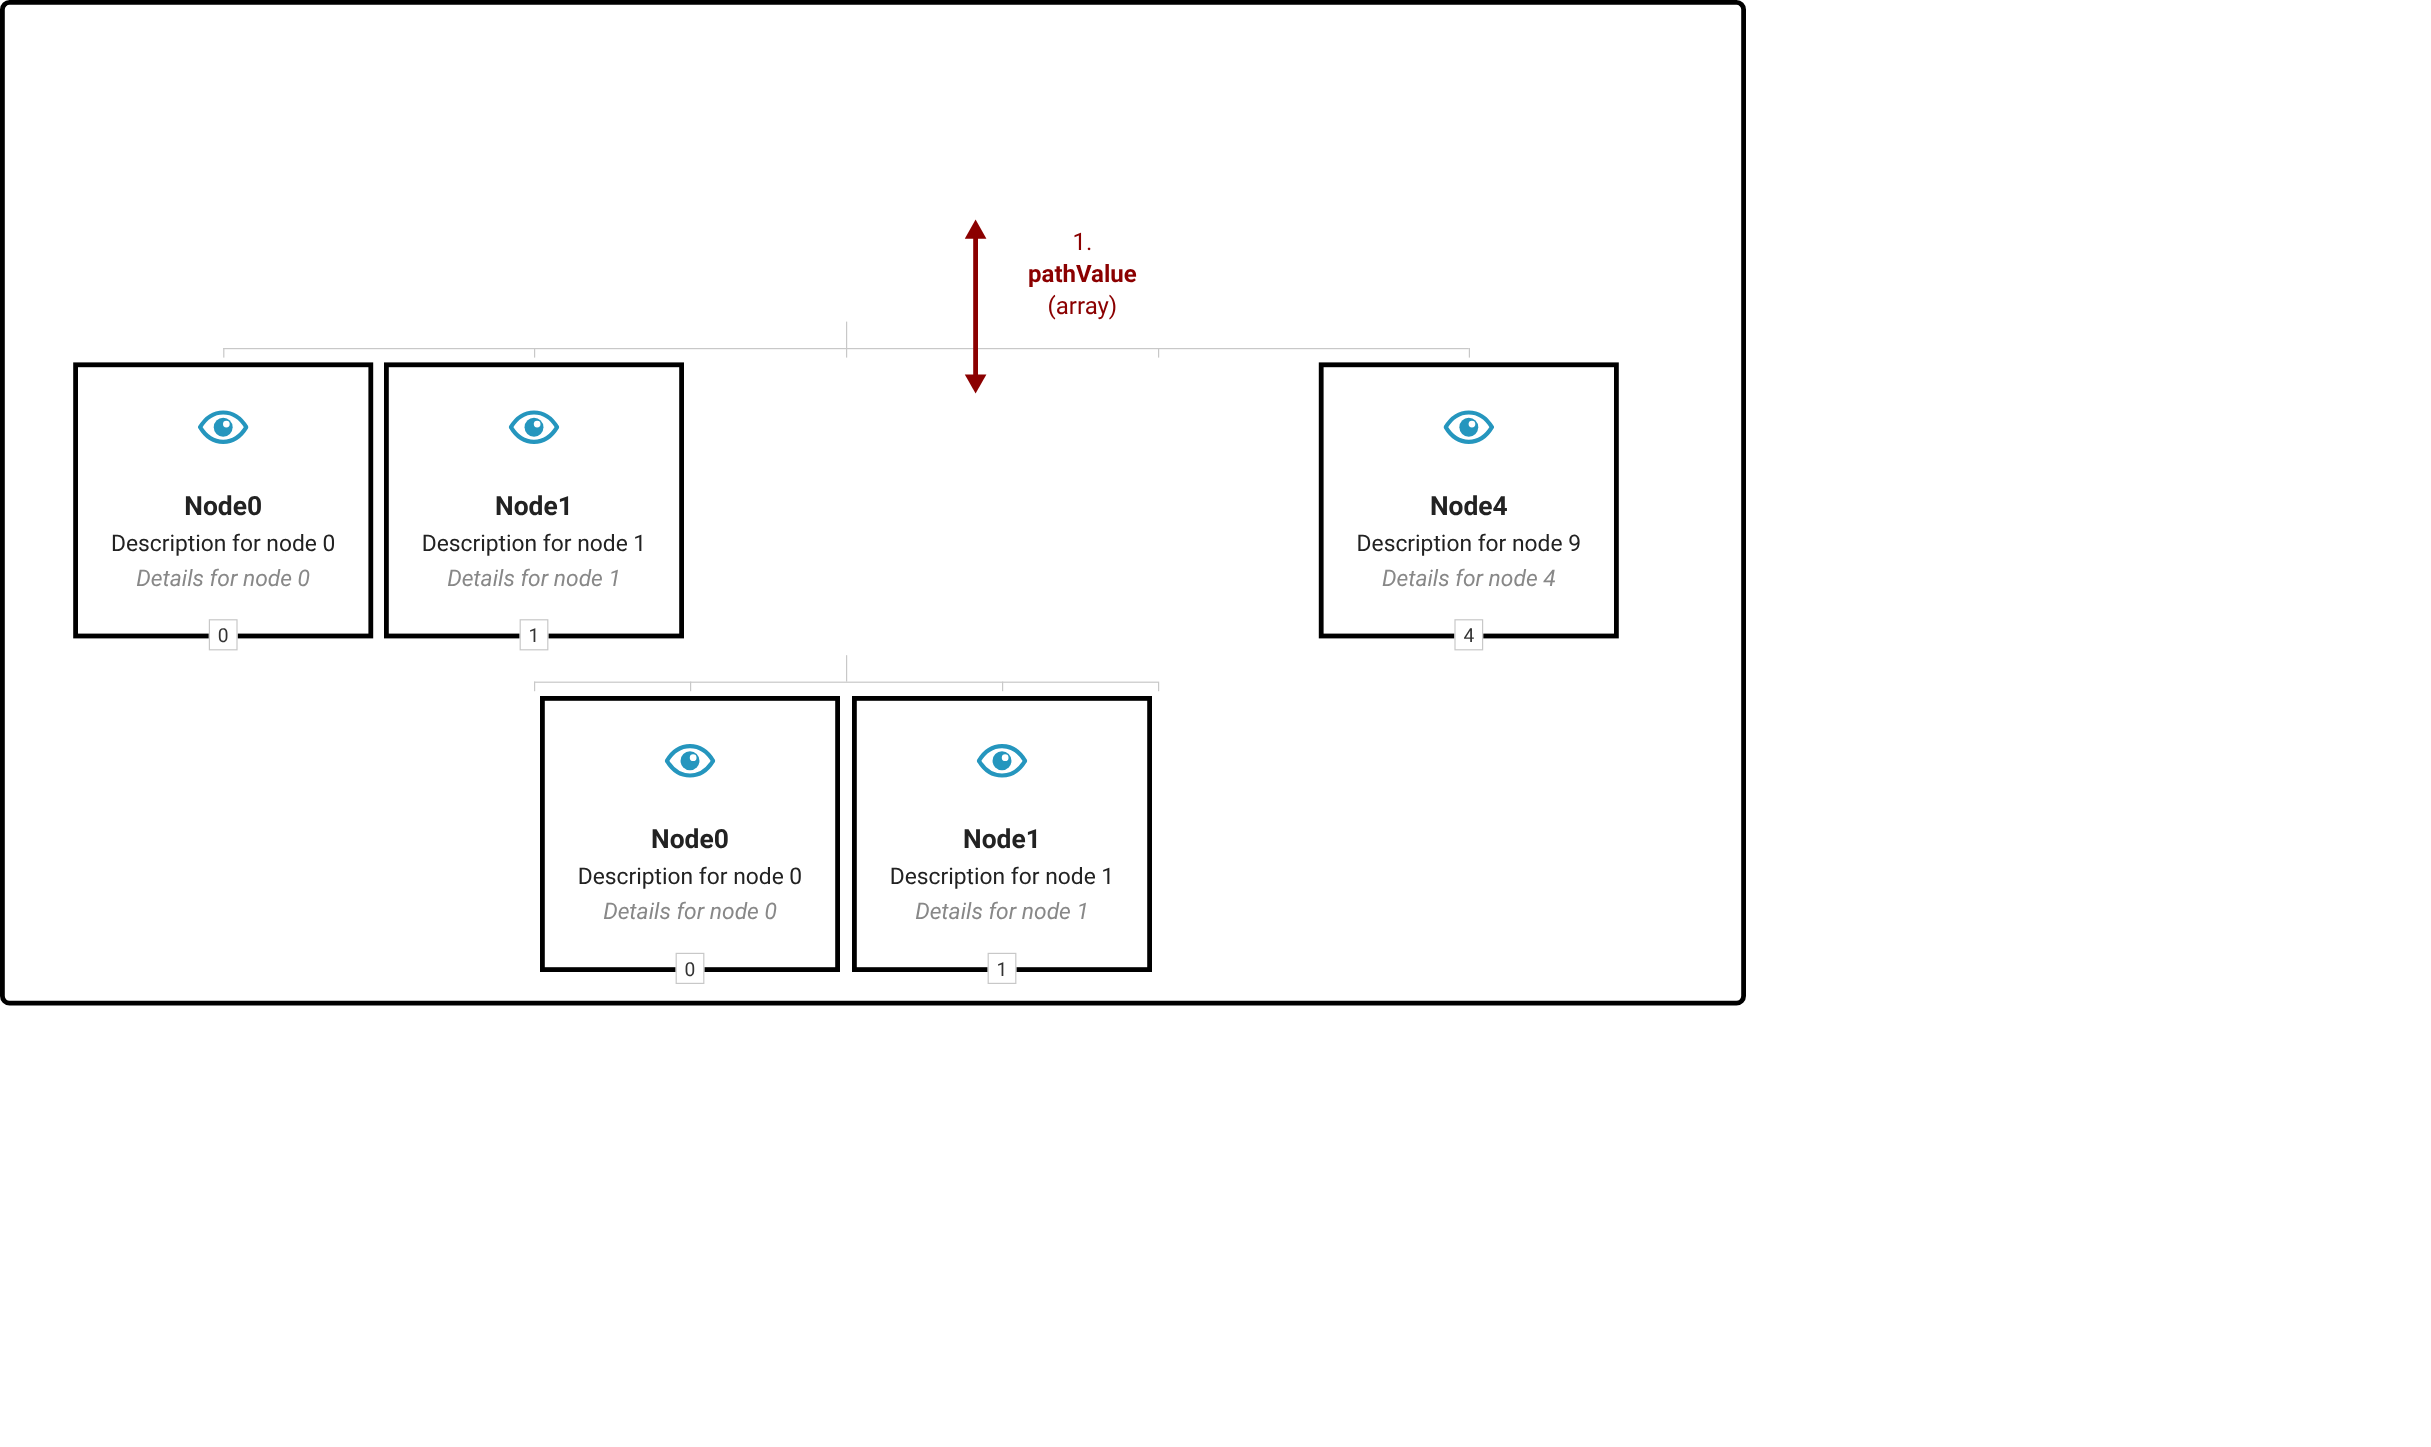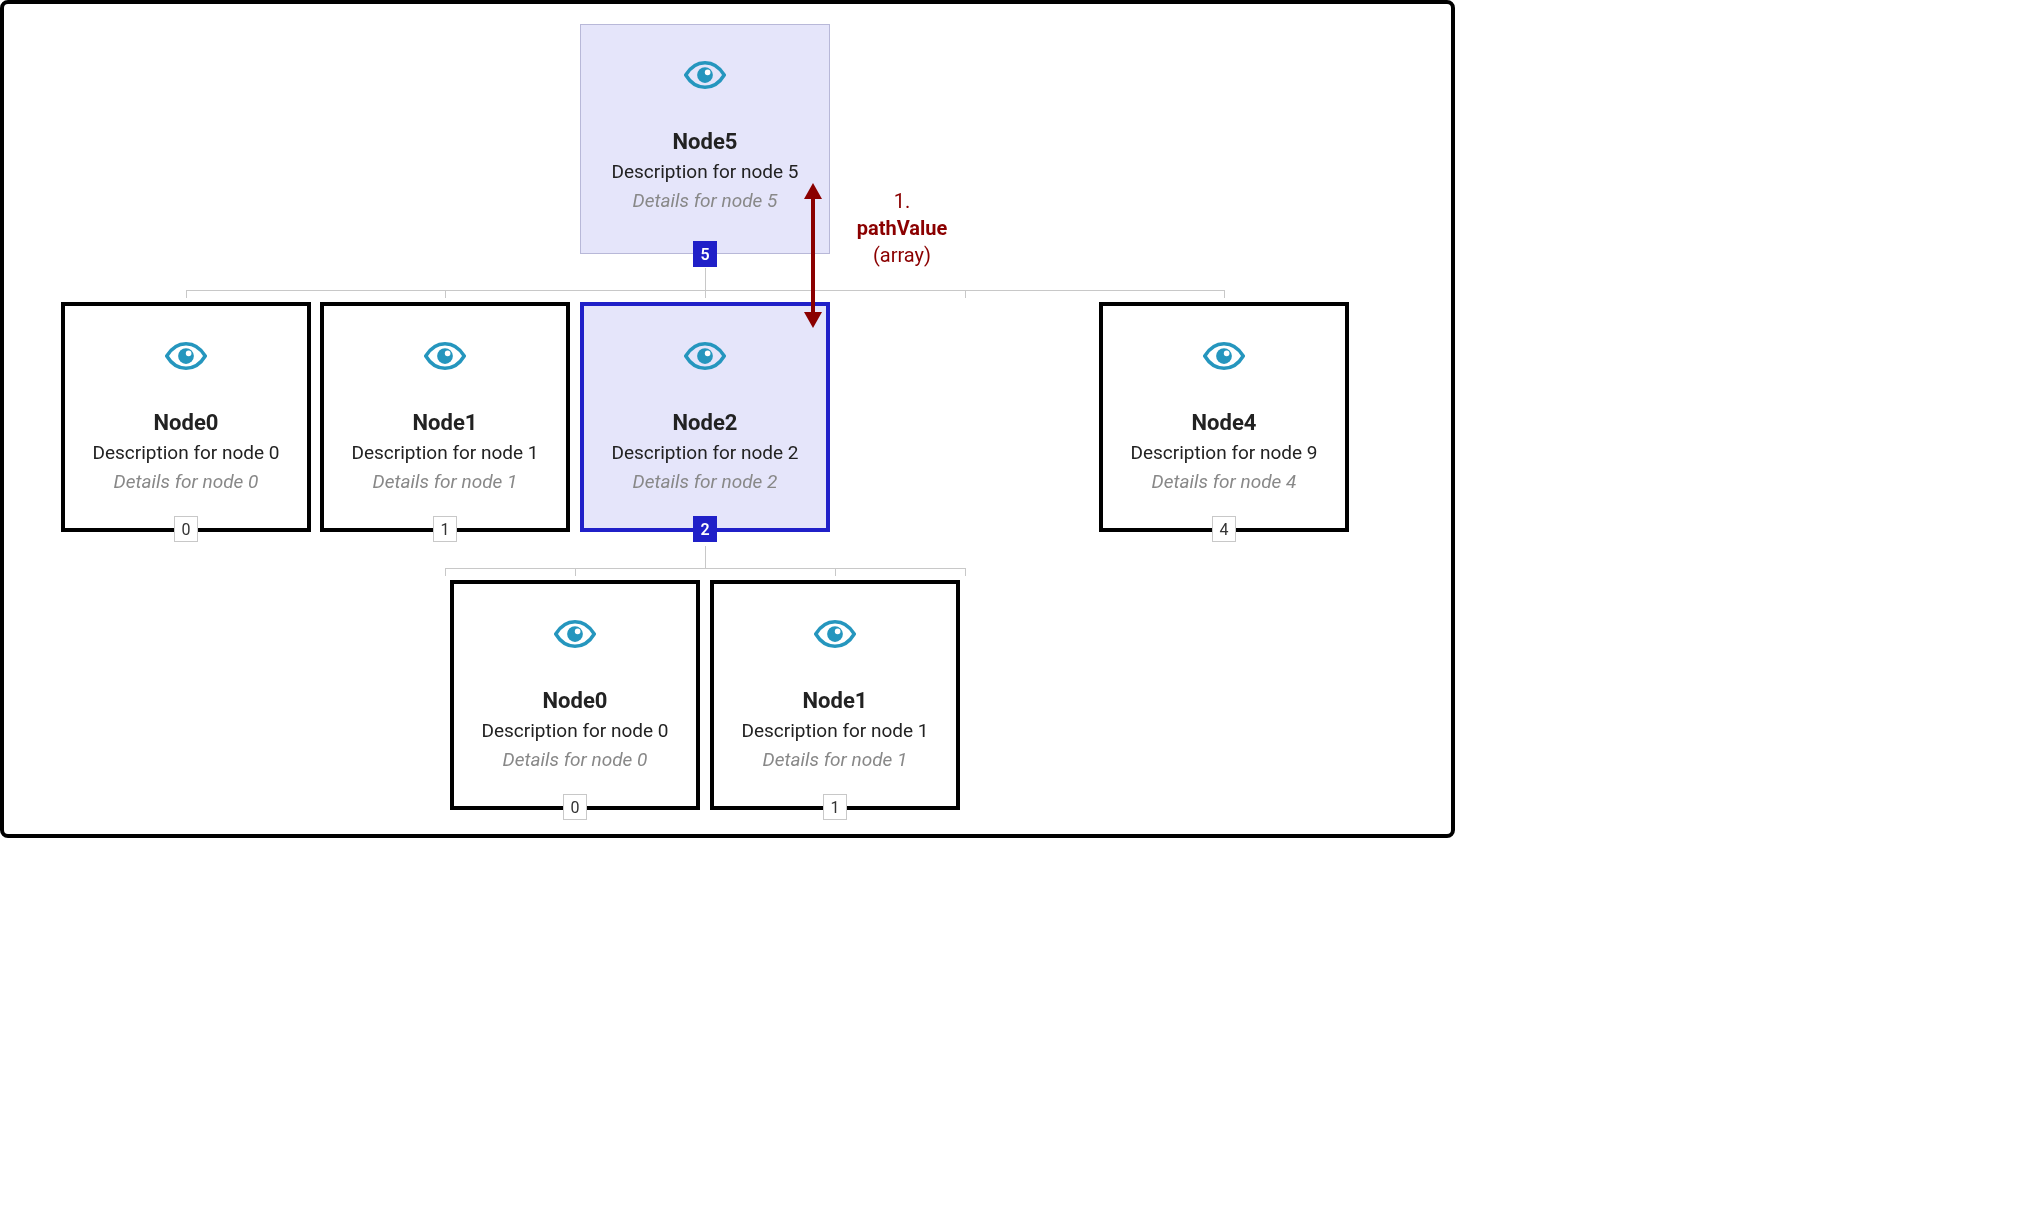--- a/index.html
+++ b/index.html
@@ -123,33 +123,20 @@
   }
   .arrow-head-up { border-bottom: 16px solid #8b0000; }
   .arrow-head-down { border-top: 16px solid #8b0000; }
 </style>
 </head>
 <body>
 
 <div class="outer-frame">
   <div class="diagram">
 
-    <div class="node highlight-purple" style="left:576px; top:20px;">
-      <span class="eye-icon">
-        <svg width="42" height="30" viewBox="0 0 24 16">
-            <path fill="none" stroke="#2596be" stroke-width="2" d="M1 8c3-5 7-7 11-7s8 2 11 7c-3 5-7 7-11 7S4 13 1 8z"></path>
-            <circle cx="12" cy="8" r="4.5" fill="#2596be"></circle>
-            <circle cx="13.5" cy="6.5" r="1.6" fill="#fff"></circle>
-          </svg>
-      </span>
-      <div class="node-title">Node5</div>
-      <div class="node-desc">Description for node 5</div>
-      <div class="node-details">Details for node 5</div>
-      <div class="node-badge badge-highlight">5</div>
-    </div>
 
     <div class="v-connector" style="left:701px; top:264px; height:22px;"></div>
     <div class="h-connector" style="left:182px; top:286px; width:1038px;"></div>
     <div class="tick" style="left:182px; top:286px;"></div>
     <div class="tick" style="left:441px; top:286px;"></div>
     <div class="tick" style="left:701px; top:286px;"></div>
     <div class="tick" style="left:961px; top:286px;"></div>
     <div class="tick" style="left:1220px; top:286px;"></div>
 
     <div class="node" style="left:57px; top:298px;">
@@ -169,31 +156,20 @@
             <path fill="none" stroke="#2596be" stroke-width="2" d="M1 8c3-5 7-7 11-7s8 2 11 7c-3 5-7 7-11 7S4 13 1 8z"></path>
             <circle cx="12" cy="8" r="4.5" fill="#2596be"></circle>
             <circle cx="13.5" cy="6.5" r="1.6" fill="#fff"></circle>
           </svg></span>
       <div class="node-title">Node1</div>
       <div class="node-desc">Description for node 1</div>
       <div class="node-details">Details for node 1</div>
       <div class="node-badge">1</div>
     </div>
 
-    <div class="node highlight-selected" style="left:576px; top:298px;">
-      <span class="eye-icon"><svg width="42" height="30" viewBox="0 0 24 16">
-            <path fill="none" stroke="#2596be" stroke-width="2" d="M1 8c3-5 7-7 11-7s8 2 11 7c-3 5-7 7-11 7S4 13 1 8z"></path>
-            <circle cx="12" cy="8" r="4.5" fill="#2596be"></circle>
-            <circle cx="13.5" cy="6.5" r="1.6" fill="#fff"></circle>
-          </svg></span>
-      <div class="node-title">Node2</div>
-      <div class="node-desc">Description for node 2</div>
-      <div class="node-details">Details for node 2</div>
-      <div class="node-badge badge-highlight">2</div>
-    </div>
 
 
     <div class="node" style="left:1095px; top:298px;">
       <span class="eye-icon"><svg width="42" height="30" viewBox="0 0 24 16">
             <path fill="none" stroke="#2596be" stroke-width="2" d="M1 8c3-5 7-7 11-7s8 2 11 7c-3 5-7 7-11 7S4 13 1 8z"></path>
             <circle cx="12" cy="8" r="4.5" fill="#2596be"></circle>
             <circle cx="13.5" cy="6.5" r="1.6" fill="#fff"></circle>
           </svg></span>
       <div class="node-title">Node4</div>
       <div class="node-desc">Description for node 9</div>

